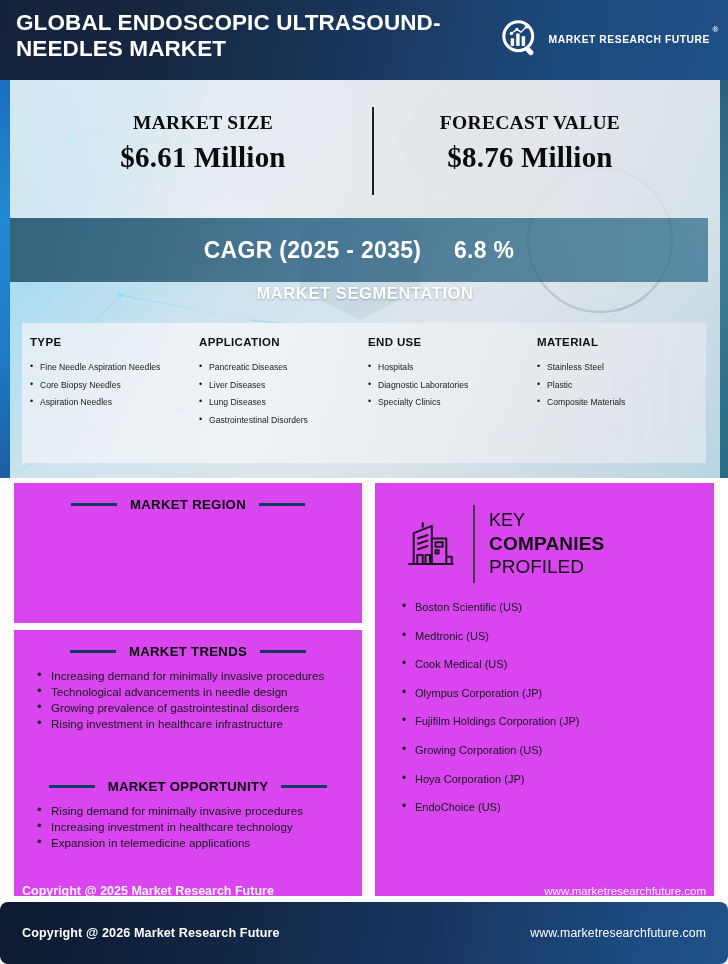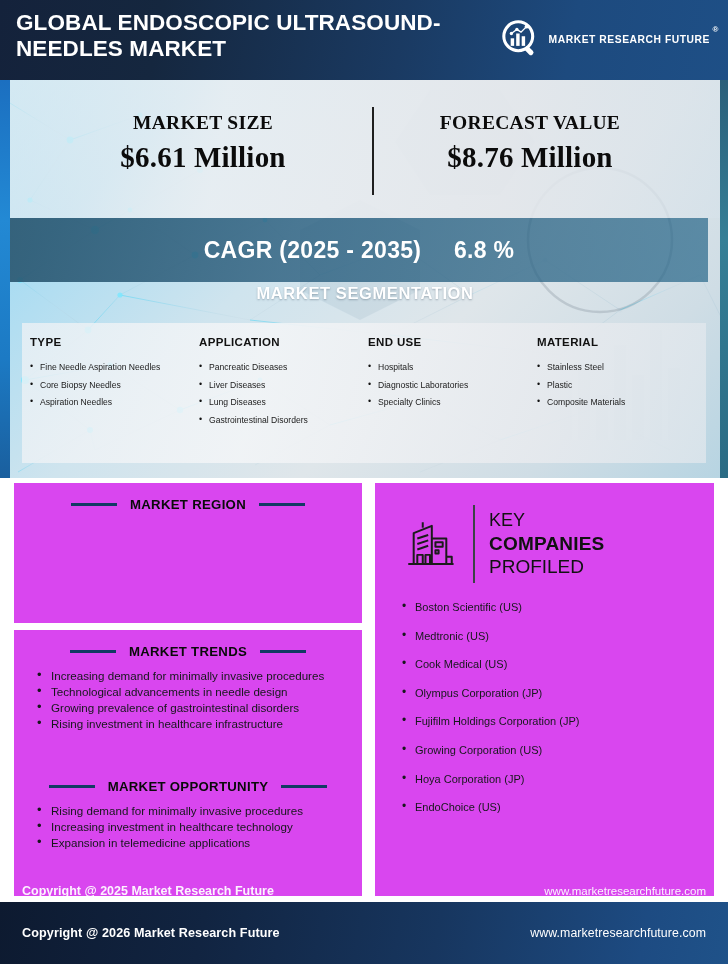--- a/index.html
+++ b/index.html
@@ -170,20 +170,21 @@
     font-size: 11.5px; color: rgba(255,255,255,0.93); white-space: nowrap;
   }
 
   
   .footer {
     position: absolute; left: 0; top: 902px; width: 728px; height: 62px;
     background: linear-gradient(100deg, #0d1a30 0%, #112441 28%, #17365f 60%, #1d4b82 88%, #1f5governmental 100%);
     background: linear-gradient(100deg, #0d1a30 0%, #112441 28%, #17365f 60%, #1d4b82 88%, #1f5289 100%);
     display: flex; align-items: center; justify-content: space-between;
     padding: 0 22px;
+    border-radius: 8px;
   }
   .footer-copy { color: #ffffff; font-size: 12.6px; font-weight: bold; letter-spacing: 0.1px; }
   .footer-url  { color: #ffffff; font-size: 12.3px; letter-spacing: 0.1px; }
 </style>
 </head>
 <body>
 
 <div class="page">
 
   <div class="header">

